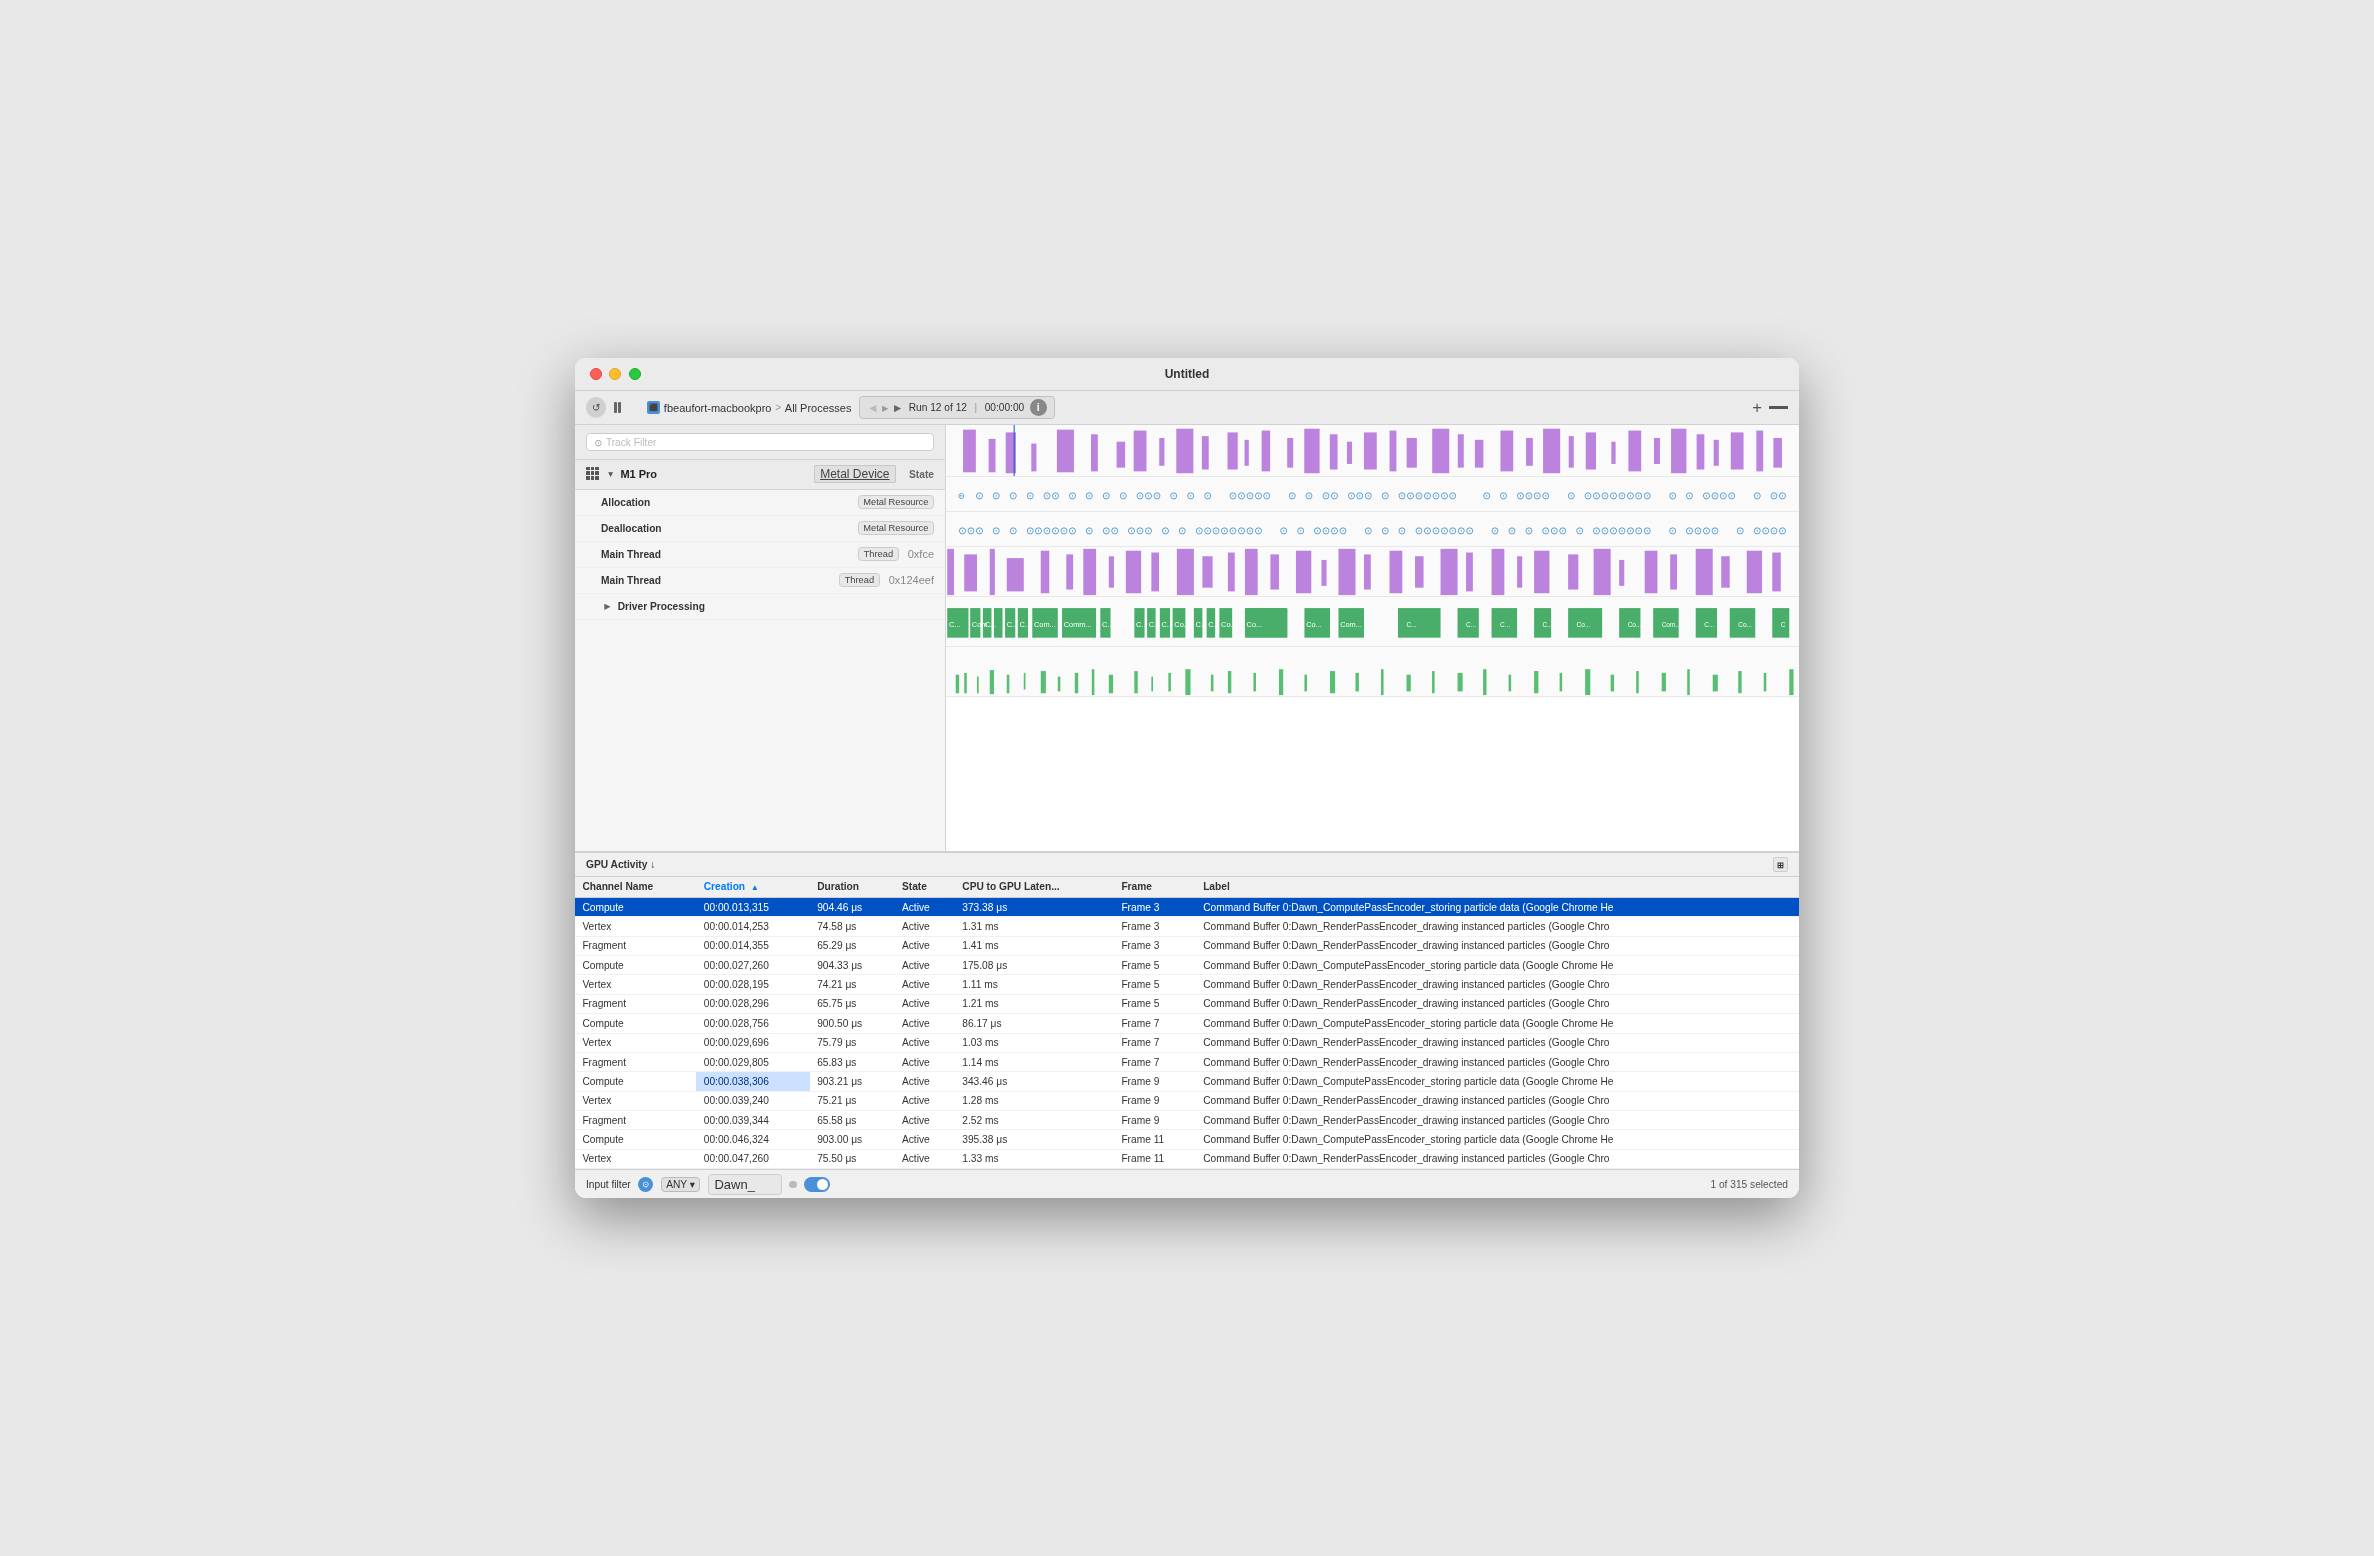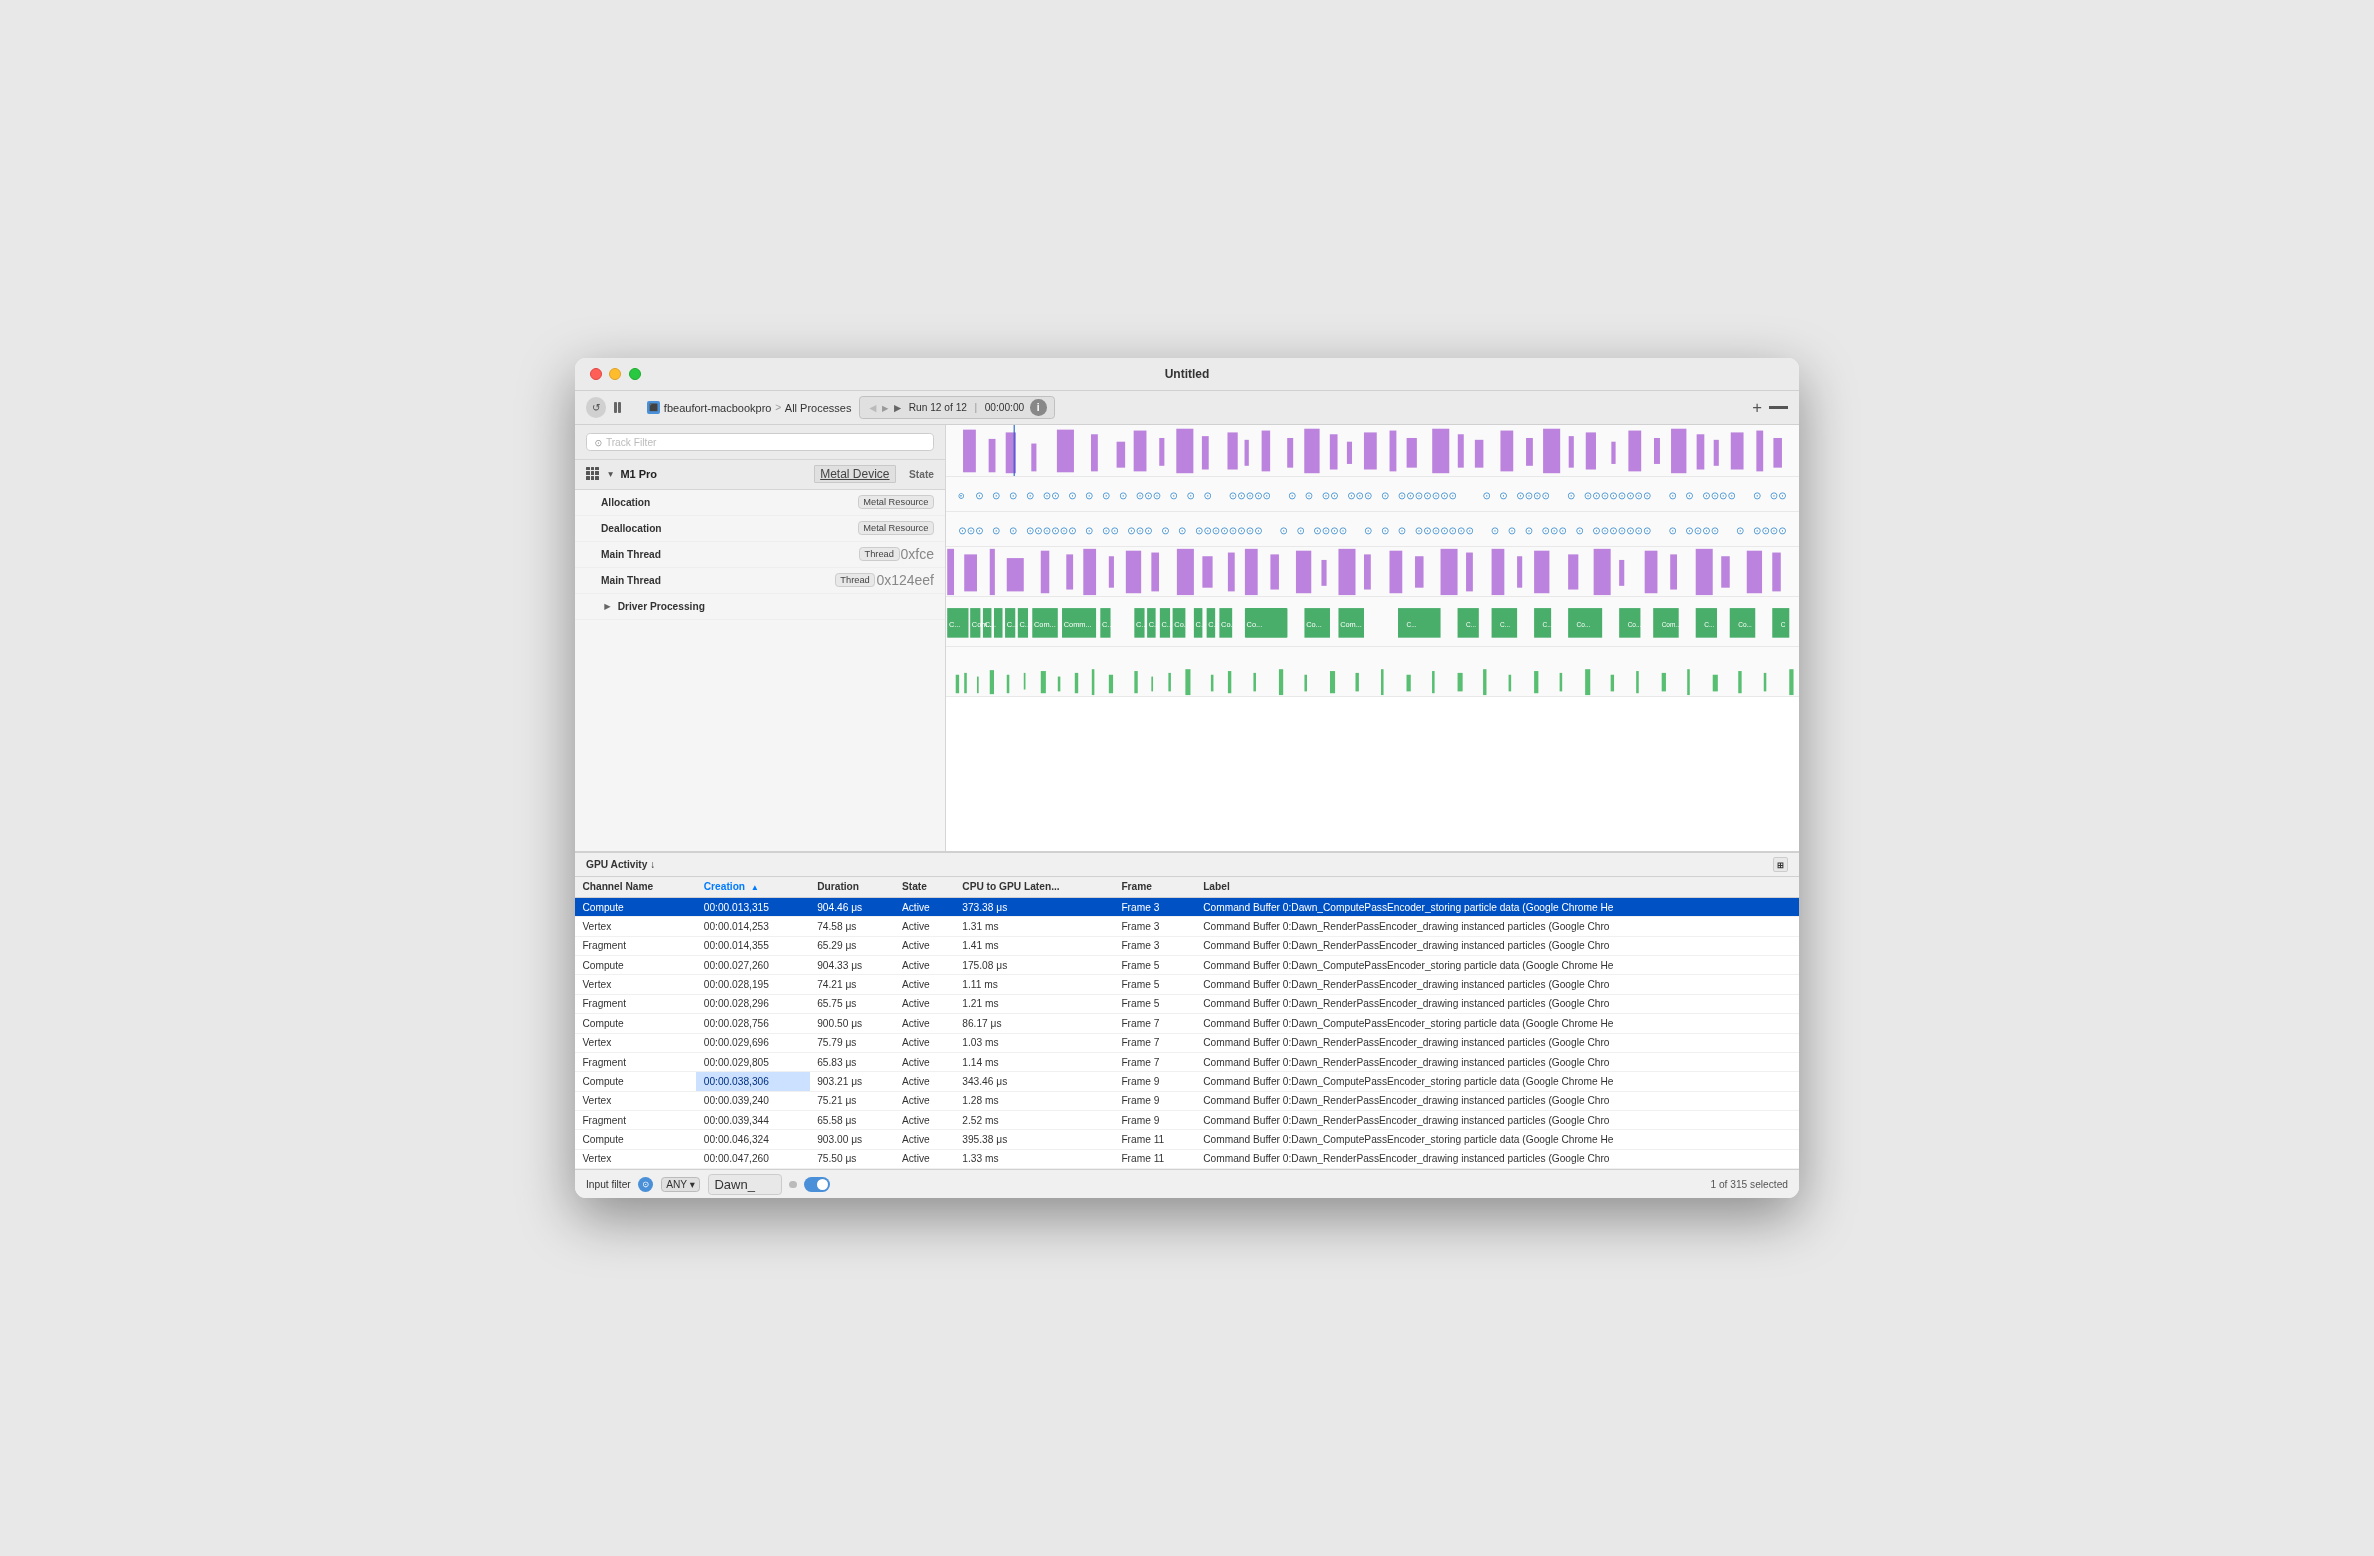--- a/index.html
+++ b/index.html
@@ -287,23 +287,23 @@
     }
     .sidebar-row-tag {
       background: #e8e8e8;
       border: 0.9px solid #ccc;
       border-radius: 3.7px;
       padding: 0.9px 4.6px;
       font-size: 9.3px;
       color: #444;
     }
     .sidebar-row-extra {
-      font-size: 14px;
+      font-size: 11px;
       color: #888;
-      margin-left: 1px;
+      margin-left: 9px;
     }
     
     .timeline-area {
       flex: 1;
       overflow: hidden;
       display: flex;
       flex-direction: column;
       background: white;
     }
     .time-ruler {

